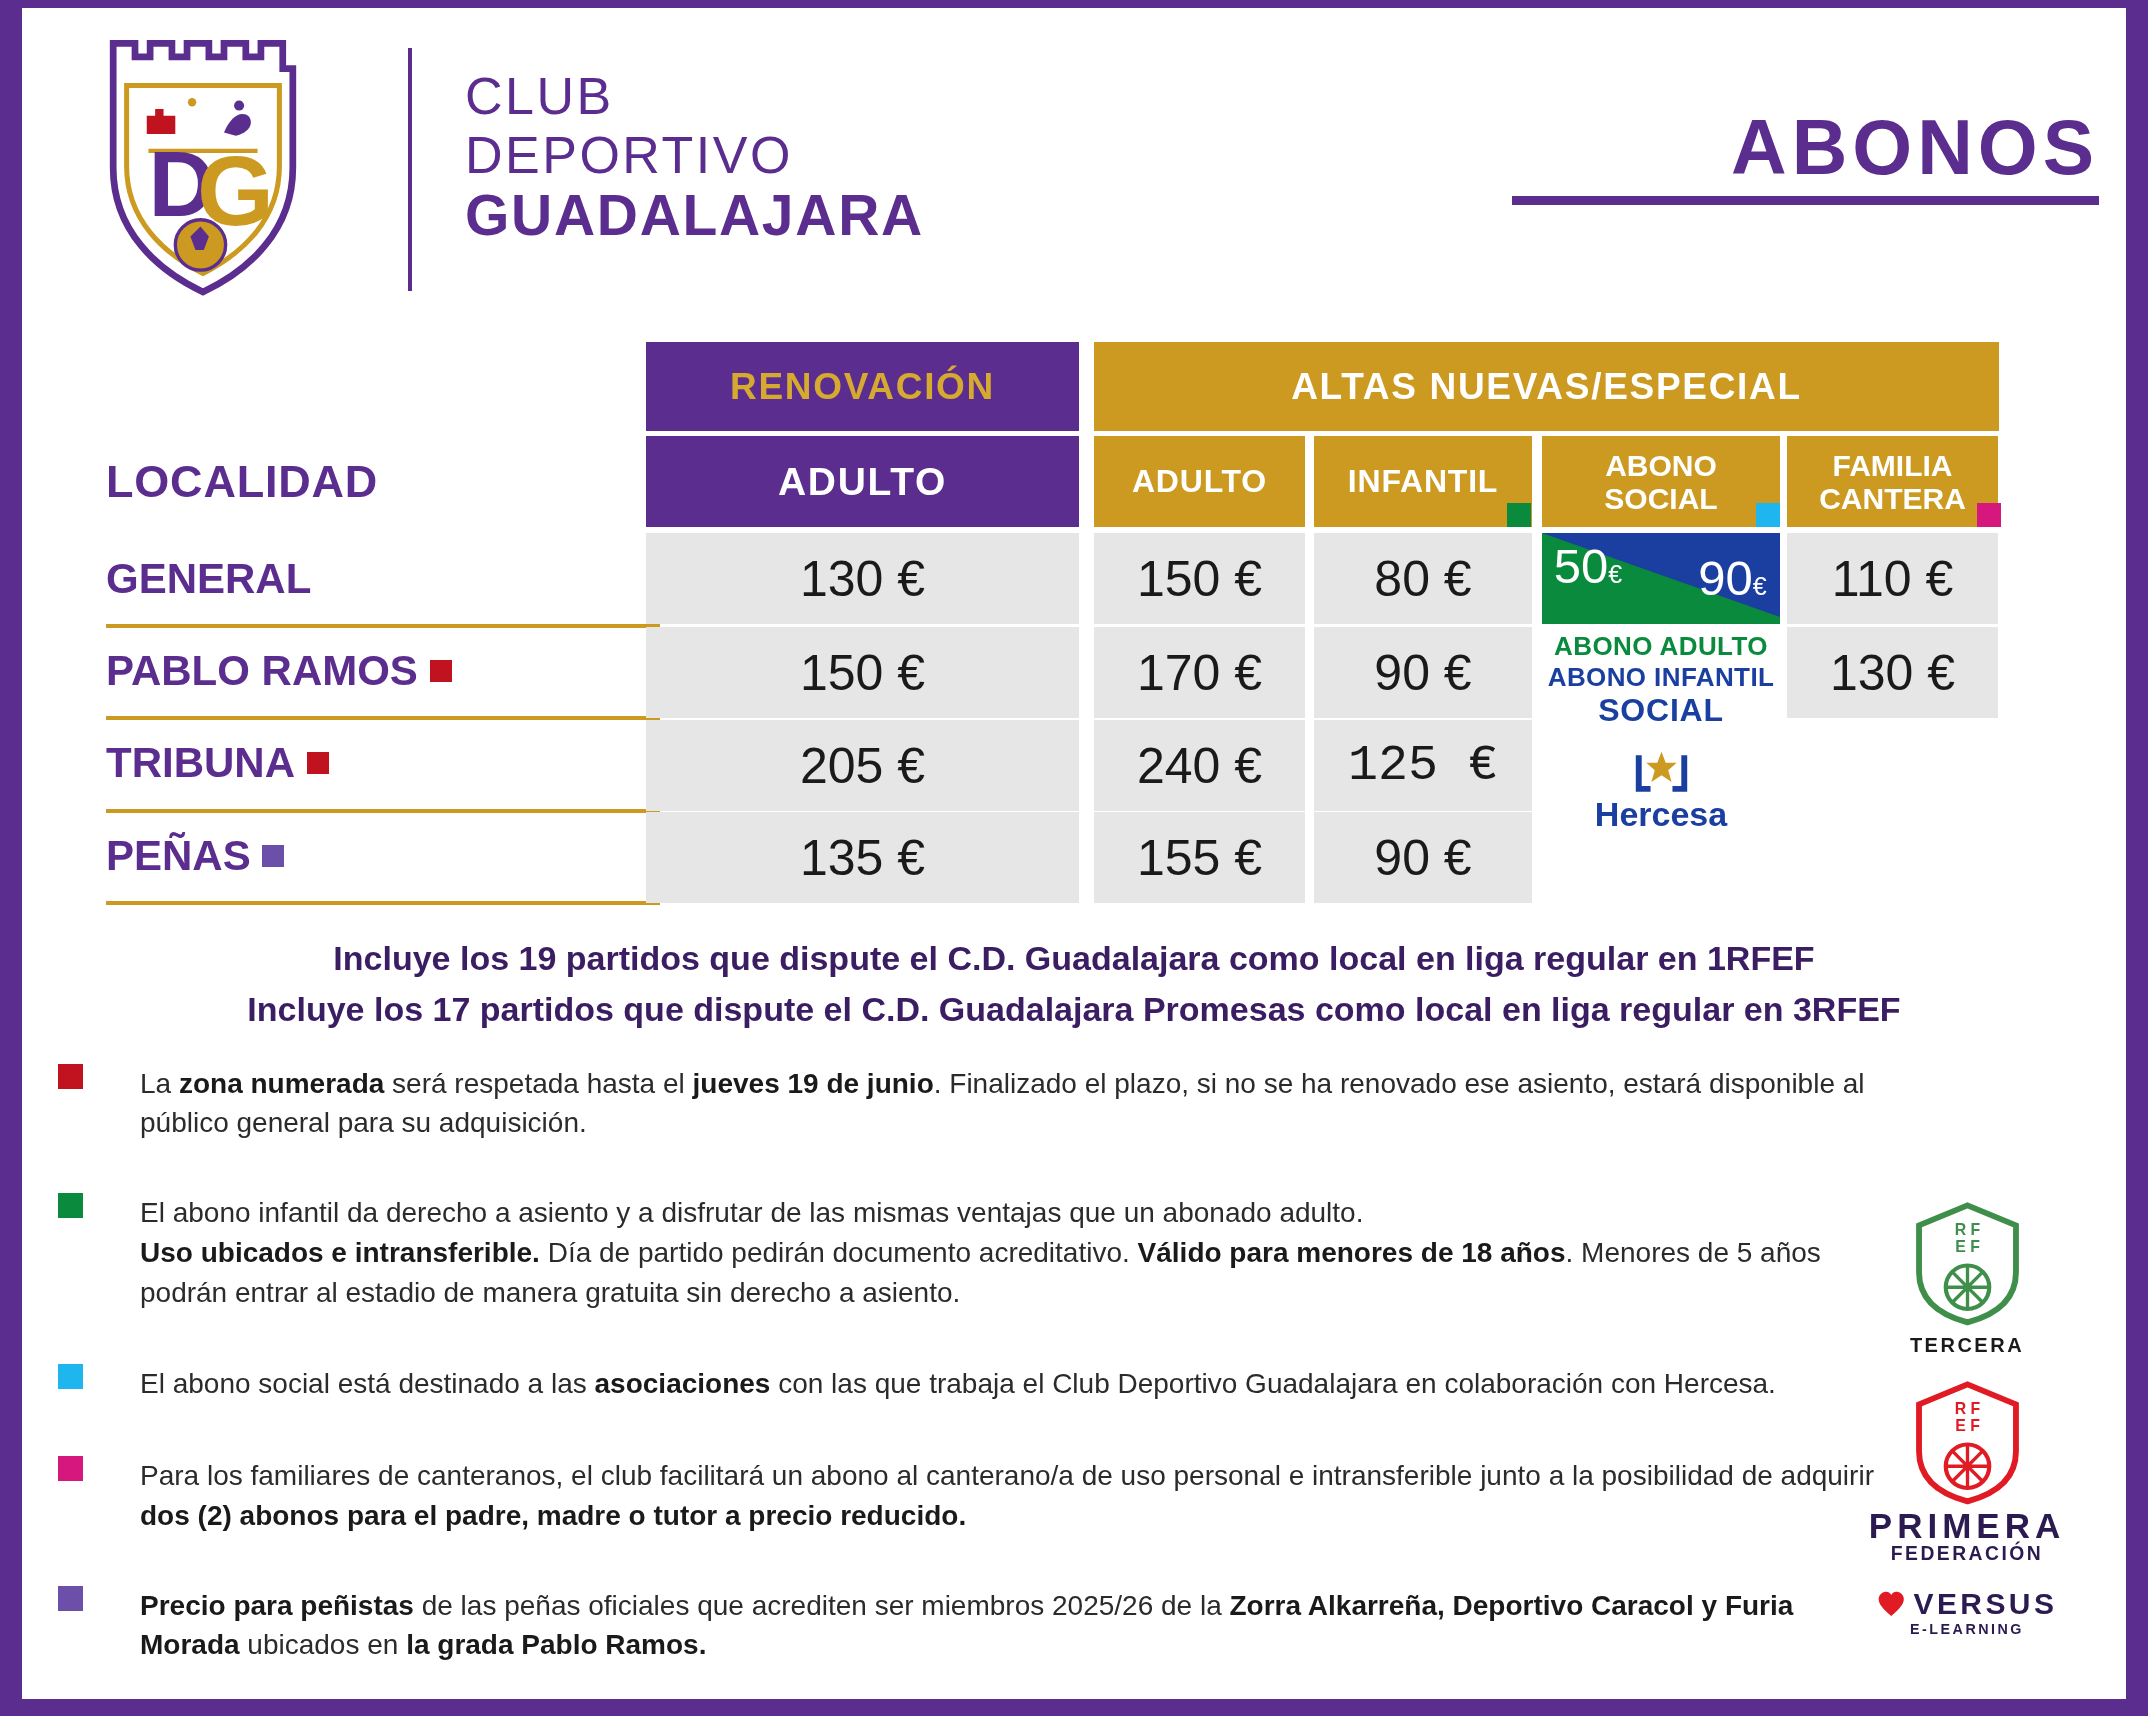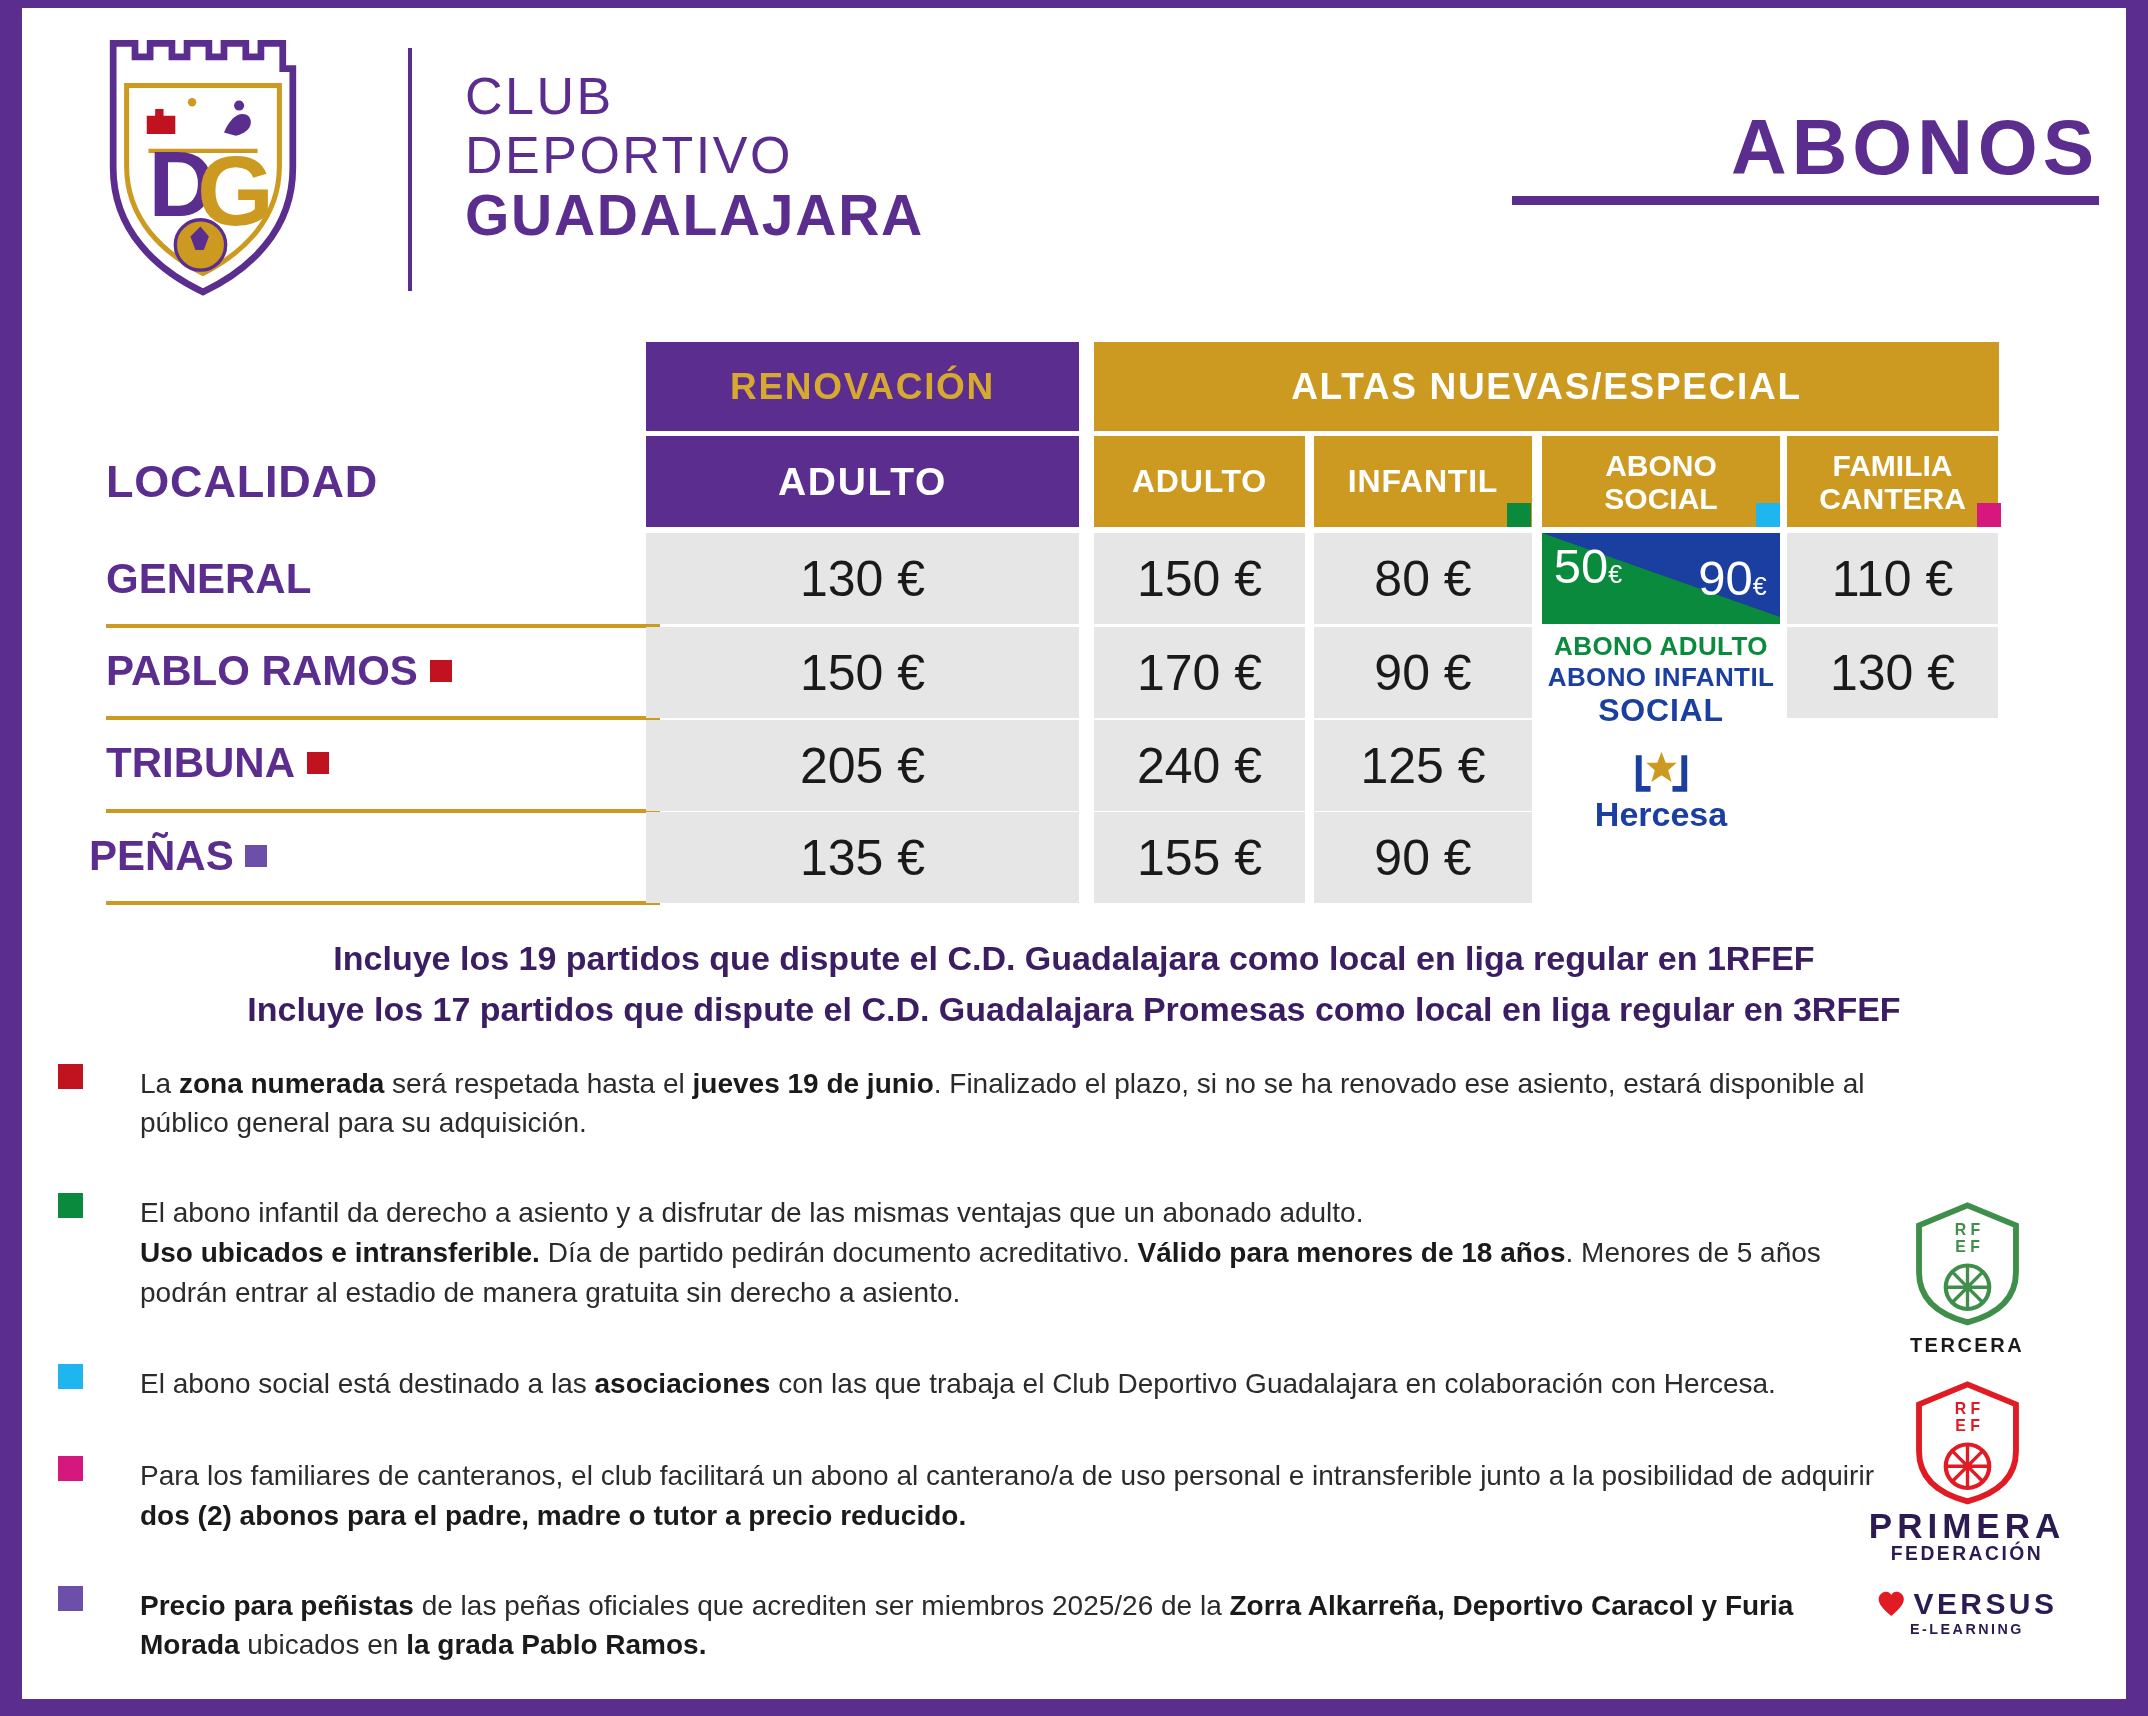--- a/index.html
+++ b/index.html
@@ -387,23 +387,23 @@
     <div class="cell price" style="left:1765px; top:285px; width:211px; height:91px;">130 €</div>
 
     <div class="cell loc-label" style="left:84px; top:379px; width:503px; height:84px; justify-content:flex-start;">
       <span>TRIBUNA</span>
       <span class="sq" style="background:#c1121f;"></span>
     </div>
     <div class="loc-underline" style="left:84px; top:467px; width:554px;"></div>
 
     <div class="cell price" style="left:624px; top:378px; width:433px; height:91px;">205 €</div>
     <div class="cell price" style="left:1072px; top:378px; width:211px; height:91px;">240 €</div>
-    <div class="cell price" style="left:1292px; top:378px; width:218px; height:91px;">125 €</div>
-
-    <div class="cell loc-label" style="left:67px; top:472px; width:503px; height:84px; justify-content:flex-start;">
+    <div class="cell price" style="left:1292px; top:378px; width:218px; height:91px;font-family:Liberation Mono, monospace;">125 €</div>
+
+    <div class="cell loc-label" style="left:84px; top:472px; width:503px; height:84px; justify-content:flex-start;">
       <span>PEÑAS</span>
       <span class="sq" style="background:#6b4fa8;"></span>
     </div>
     <div class="loc-underline" style="left:84px; top:559px; width:554px;"></div>
 
     <div class="cell price" style="left:624px; top:470px; width:433px; height:91px;">135 €</div>
     <div class="cell price" style="left:1072px; top:470px; width:211px; height:91px;">155 €</div>
     <div class="cell price" style="left:1292px; top:470px; width:218px; height:91px;">90 €</div>
   </div>
 

